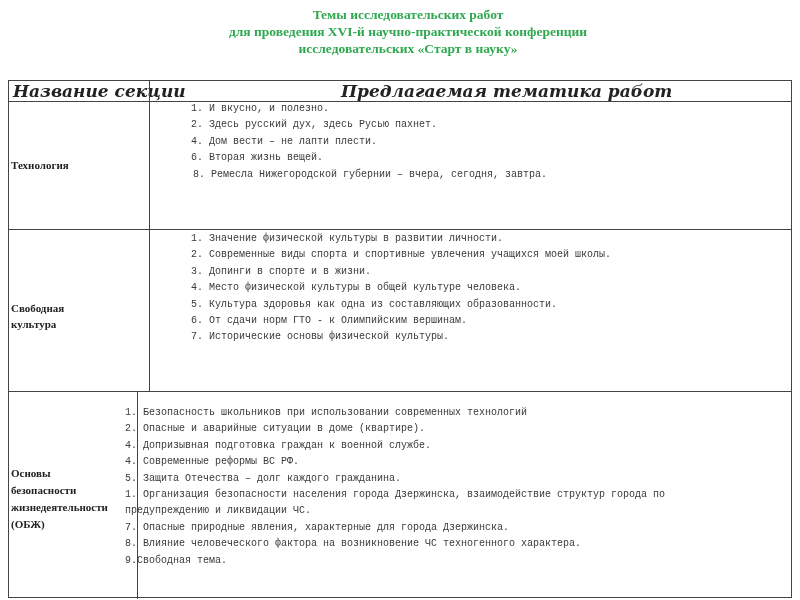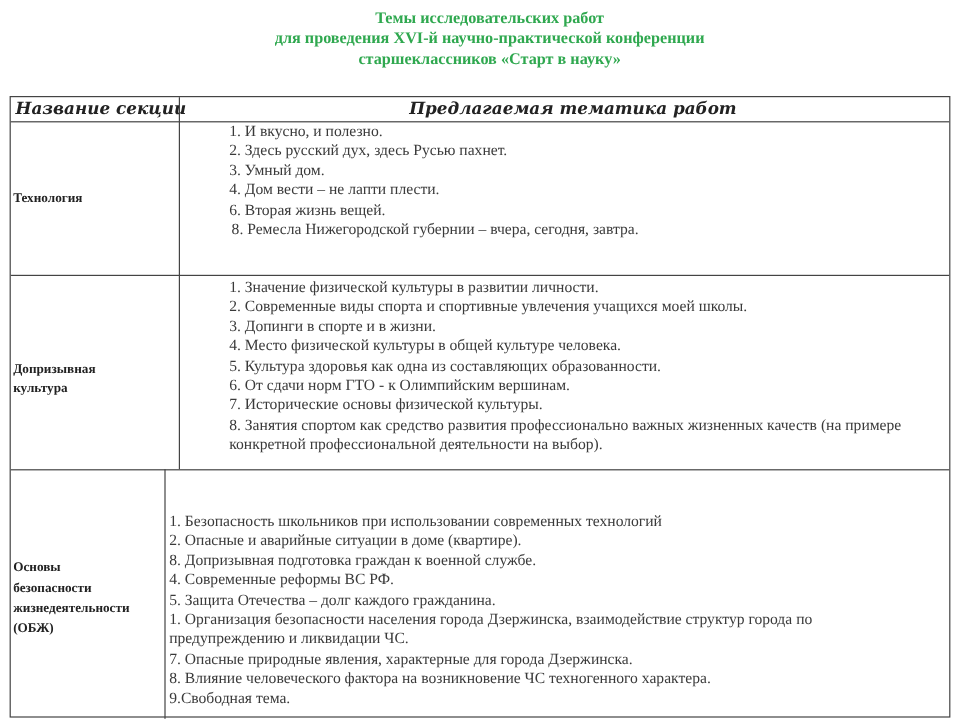--- a/index.html
+++ b/index.html
@@ -2,82 +2,80 @@
 <html><head>
   <meta charset="utf-8">
   <style>
     html, body { margin: 0; padding: 0; background: #ffffff; }
     body { width: 800px; height: 600px; position: relative; overflow: hidden; font-family: "DejaVu Serif", serif; color: #3a3a3a; }
     .title { position: absolute; top: 6px; left: 0; width: 800px; text-align: center; color: #2fa84f; font-family: "Liberation Serif", serif; font-weight: bold; font-size: 13.5px; line-height: 17px; }
     .title div { white-space: nowrap; padding-left: 16px; }
     .frame { position: absolute; left: 8px; top: 80px; width: 784px; height: 518px; border: 1.5px solid #444; box-sizing: border-box; }
     .hline { position: absolute; left: 0; right: 0; height: 0; border-top: 1px solid #444; }
     .vline { position: absolute; width: 0; border-left: 1px solid #444; }
-    .hdr { position: absolute; top: 0; height: 20px; line-height: 20px; font-family: "DejaVu Serif", serif; font-style: italic; font-weight: bold; font-size: 14px; color: #222; }
+    .hdr { position: absolute; top: 0; height: 20px; line-height: 20px; font-family: "DejaVu Serif", serif; font-style: italic; font-weight: bold; font-size: 17px; color: #222; }
     .sec { position: absolute; font-family: "Liberation Serif", serif; font-weight: bold; font-size: 11px; color: #222; line-height: 16px; }
-    .items { position: absolute; font-family: Liberation Serif, serif; font-size: 13px; color: #3a3a3a; line-height: 16.4px; }
+    .items { position: absolute; font-family: Liberation Mono, monospace; font-size: 10px; color: #3a3a3a; line-height: 16.4px; }
     .items div { white-space: nowrap; }
     .items .wrap { white-space: normal; }
   </style>
 </head>
 <body>
 
 <div class="title">
   <div>Темы исследовательских работ</div>
   <div>для проведения XVI-й научно-практической конференции</div>
-  <div>старшеклассников «Старт в науку»</div>
+  <div>исследовательских «Старт в науку»</div>
 </div>
 
 <div class="frame">
 
   <div class="hdr" style="left:4px;">Название секции</div>
   <div class="hdr" style="left:332px;">Предлагаемая тематика работ</div>
   <div class="hline" style="top:20px;"></div>
 
   <div class="vline" style="left:140px; top:0; height:310px;"></div>
   <div class="vline" style="left:128px; top:310px; height:208px;"></div>
 
   <div class="hline" style="top:148px;"></div>
   <div class="hline" style="top:310px;"></div>
 
   <div class="sec" style="left:2px; top:76px;">Технология</div>
   <div class="items" style="left:182px; top:20px;">
     <div>1. И вкусно, и полезно.</div>
     <div>2. Здесь русский дух, здесь Русью пахнет.</div>
-    <div>3. Умный дом.</div>
     <div>4. Дом вести – не лапти плести.</div>
     <div>6. Вторая жизнь вещей.</div>
     <div style="margin-left:2px;text-align:center;">8. Ремесла Нижегородской губернии – вчера, сегодня,  завтра.</div>
   </div>
 
   <div class="sec" style="left:2px; top:219px;">
-    <div>Допризывная</div>
+    <div>Свободная</div>
     <div>культура</div>
   </div>
   <div class="items" style="left:182px; top:150px; width:596px;">
     <div>1. Значение физической культуры в развитии личности.</div>
     <div>2. Современные виды спорта и спортивные увлечения учащихся моей школы.</div>
     <div>3. Допинги в спорте и  в жизни.</div>
     <div>4. Место физической культуры в общей культуре человека.</div>
     <div>5. Культура здоровья как одна из составляющих образованности.</div>
     <div>6. От сдачи норм ГТО -  к Олимпийским вершинам.</div>
     <div>7. Исторические основы физической культуры.</div>
-    <div class="wrap">8. Занятия спортом как средство развития профессионально важных жизненных качеств (на примере конкретной профессиональной деятельности на выбор).</div>
   </div>
 
   <div class="sec" style="left:2px; top:384px; line-height:17px;">
     <div>Основы</div>
     <div>безопасности</div>
     <div>жизнедеятельности</div>
     <div>(ОБЖ)</div>
   </div>
-  <div class="items" style="left:132px; top:324px; width:590px;margin-top:21px;">
+  <div class="items" style="left:116px; top:324px; width:590px;">
     <div>1.  Безопасность школьников при использовании современных технологий</div>
     <div>2. Опасные и аварийные ситуации  в доме (квартире).</div>
-    <div>8. Допризывная подготовка граждан к военной службе.</div>
+    <div>4. Допризывная подготовка граждан к военной службе.</div>
     <div>4. Современные реформы ВС РФ.</div>
     <div>5. Защита Отечества – долг каждого гражданина.</div>
     <div class="wrap">1. Организация безопасности  населения города Дзержинска, взаимодействие структур города по предупреждению и ликвидации ЧС.</div>
     <div>7. Опасные природные явления, характерные для города Дзержинска.</div>
     <div>8. Влияние человеческого фактора на возникновение ЧС техногенного характера.</div>
     <div>9.Свободная тема.</div>
   </div>
 </div>
 
 </body></html>

